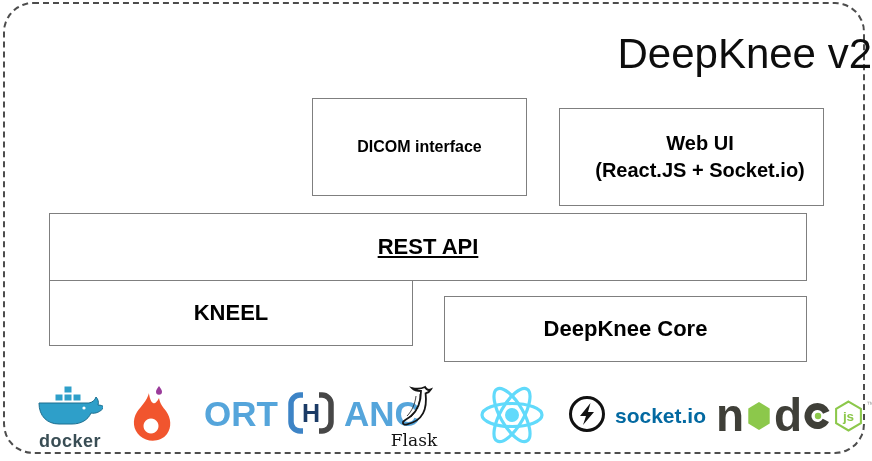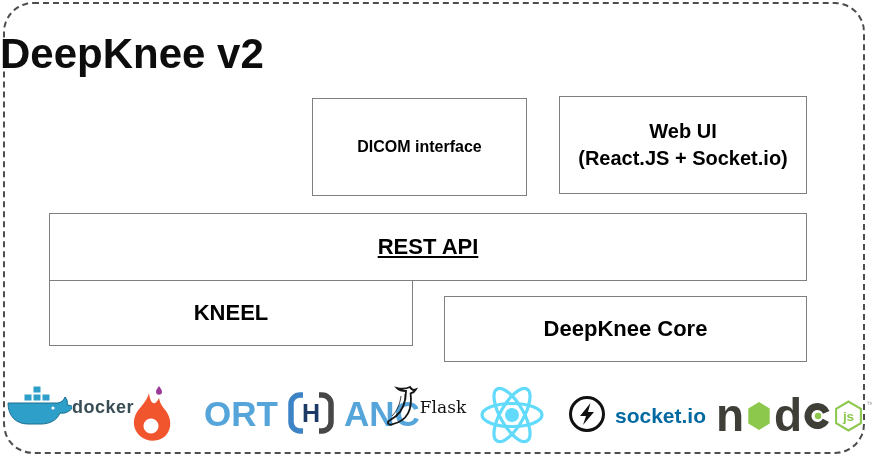--- a/index.html
+++ b/index.html
@@ -1,39 +1,39 @@
 <!DOCTYPE html>
 <html><head>
 <meta charset="utf-8">
 <style>
   html,body{margin:0;padding:0;background:#fff;}
   .canvas{position:relative;width:872px;height:461px;background:#ffffff;
           font-family:"Liberation Sans",sans-serif;overflow:hidden;}
   .frame{position:absolute;left:3px;top:2px;width:858px;height:448px;
          border:2px dashed #4d4d4d;border-radius:30px;}
-  .title{position:absolute;top:30px;left:0;width:100%;text-align:left;
-         font-size:42px;font-weight:700;color:#0d0d0d;}
+  .title{position:absolute;top:30px;left:0;width:100%;text-align:right;
+         font-size:42px;font-weight:400;color:#0d0d0d;}
   .box{position:absolute;background:#fff;border:1px solid #7f7f7f;
        display:flex;flex-direction:column;align-items:center;justify-content:center;
        text-align:center;font-weight:bold;color:#000;}
   .box-http{left:49px;top:98px;width:230px;height:96px;font-size:21px;}
   .box-dicom{left:312px;top:98px;width:213px;height:96px;font-size:16px;text-align:right;}
-  .box-webui{left:559px;top:96px;width:246px;height:96px;font-size:20px;line-height:1.35;}
+  .box-webui{left:559px;top:108px;width:246px;height:96px;font-size:20px;line-height:1.35;padding-left:17px;}
   .box-rest{left:49px;top:213px;width:756px;height:66px;font-size:22px;text-decoration:underline;}
   .box-kneel{left:49px;top:280px;width:362px;height:64px;font-size:22px;}
   .box-core{left:444px;top:296px;width:361px;height:64px;font-size:22px;}
   .logo{position:absolute;display:flex;align-items:center;}
-  .logo-col{flex-direction:row;justify-content:center;}
+  .logo-col{flex-direction:column;justify-content:center;}
   .docker-logo{left:28px;top:384px;width:84px;}
   .docker-word{font-size:18px;font-weight:bold;color:#394D54;letter-spacing:.5px;margin-top:1px;}
   .flame-logo{left:127px;top:385px;}
   .orthanc-logo{left:204px;top:391px;height:44px;gap:10px;}
   .orth-txt{font-size:35px;font-weight:bold;color:#55A5DB;line-height:1;}
   .orth-emblem{position:relative;width:46px;height:42px;}
-  .flask-logo{left:383px;top:384px;width:62px;margin-left:8px;}
+  .flask-logo{left:383px;top:384px;width:62px;}
   .flask-word{font-family:"DejaVu Serif","Liberation Serif",serif;font-size:17px;color:#111;margin-top:0px;}
   .react-logo{left:477px;top:383px;}
   .socketio-logo{left:568px;top:395px;gap:9px;}
   .socketio-word{font-size:21px;font-weight:bold;color:#0369a1;}
   .nodejs-logo{left:716px;top:392px;gap:2px;}
   .node-letter{font-size:46px;font-weight:bold;color:#3F3F38;line-height:1;}
   .nodejs-logo svg{margin-top:6px;}
   .node-tm{font-size:8px;color:#9a9a9a;align-self:flex-start;margin-top:8px;}
 </style>
 </head>

